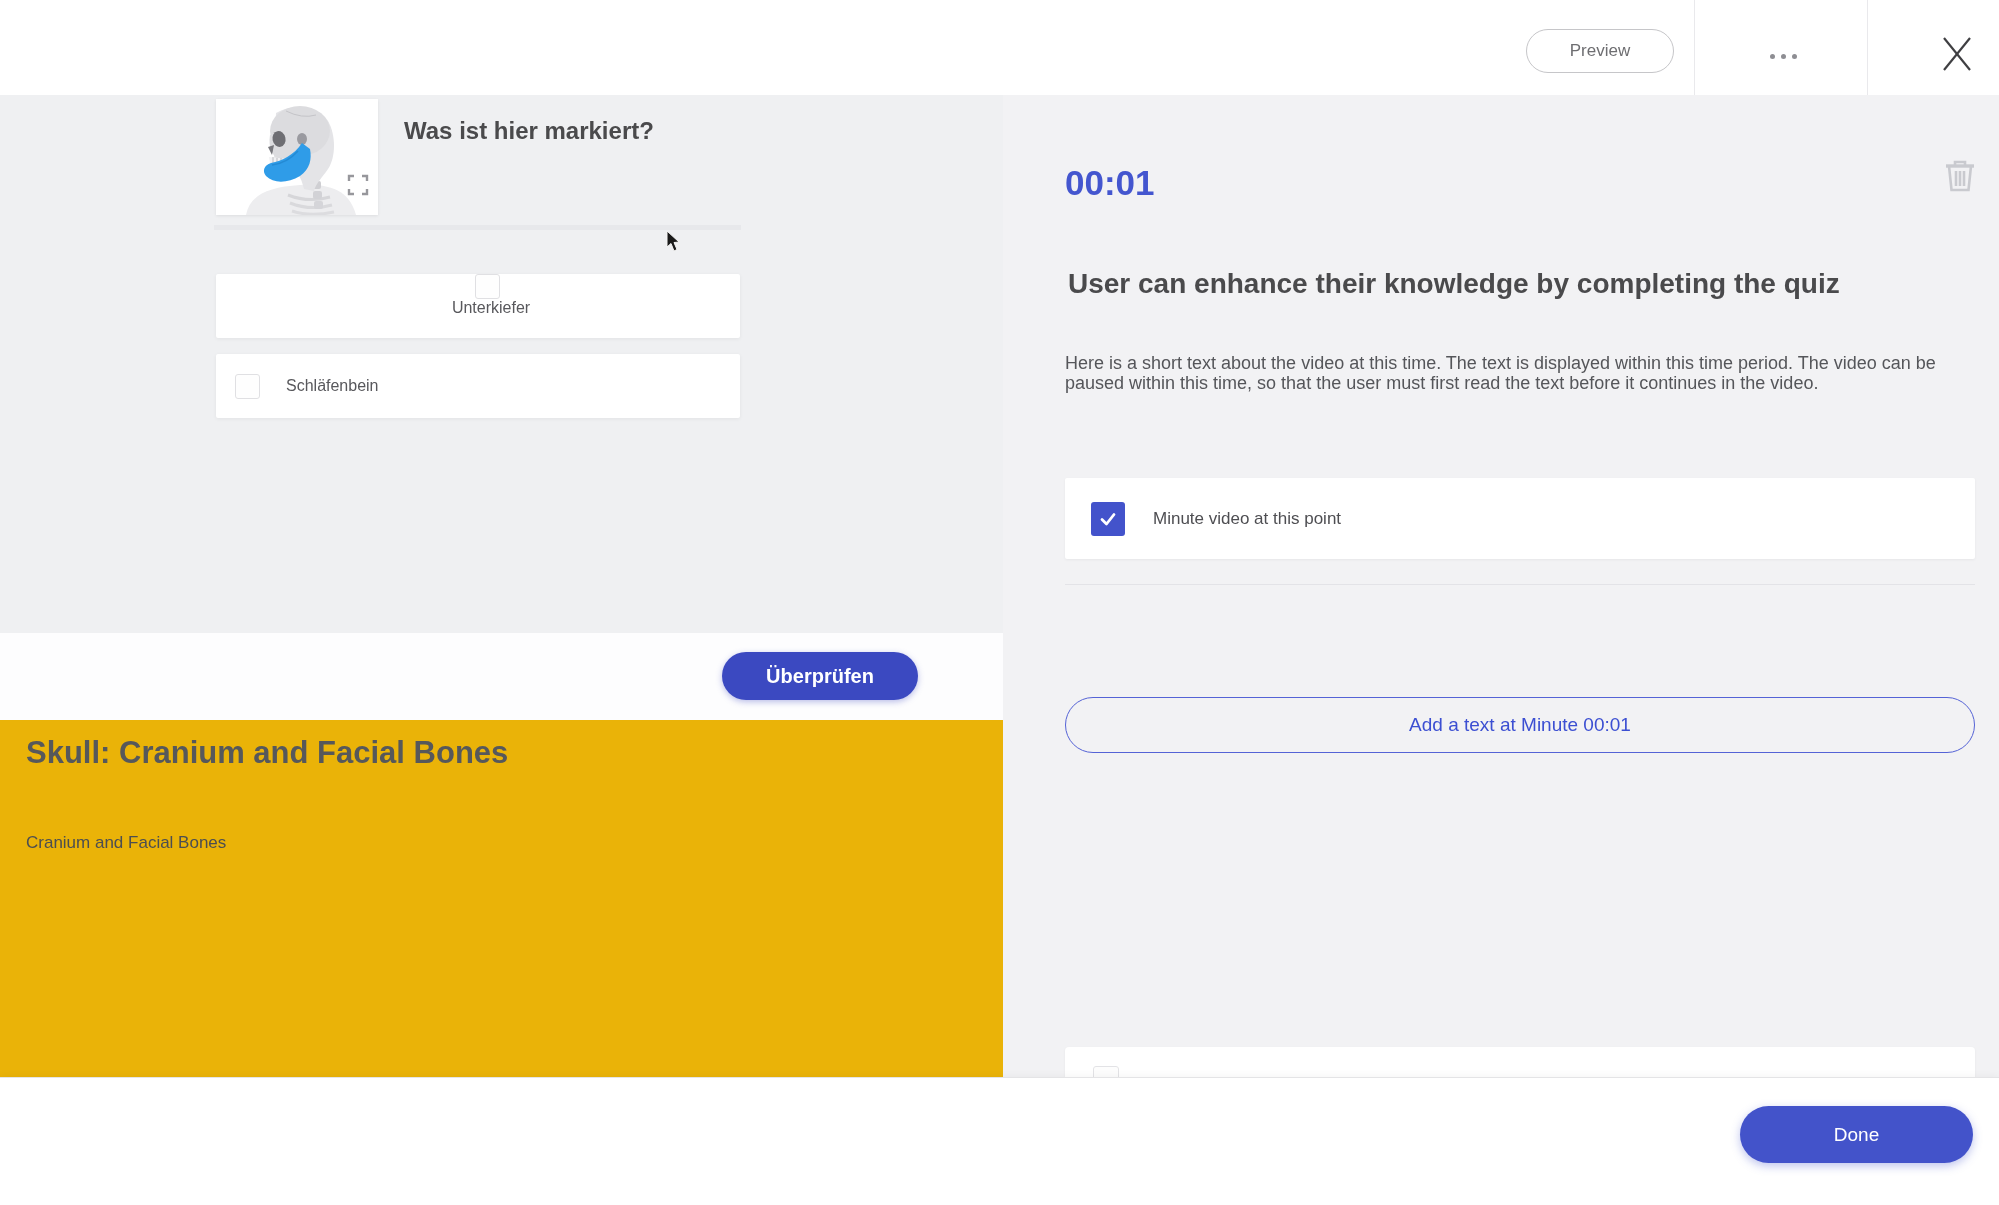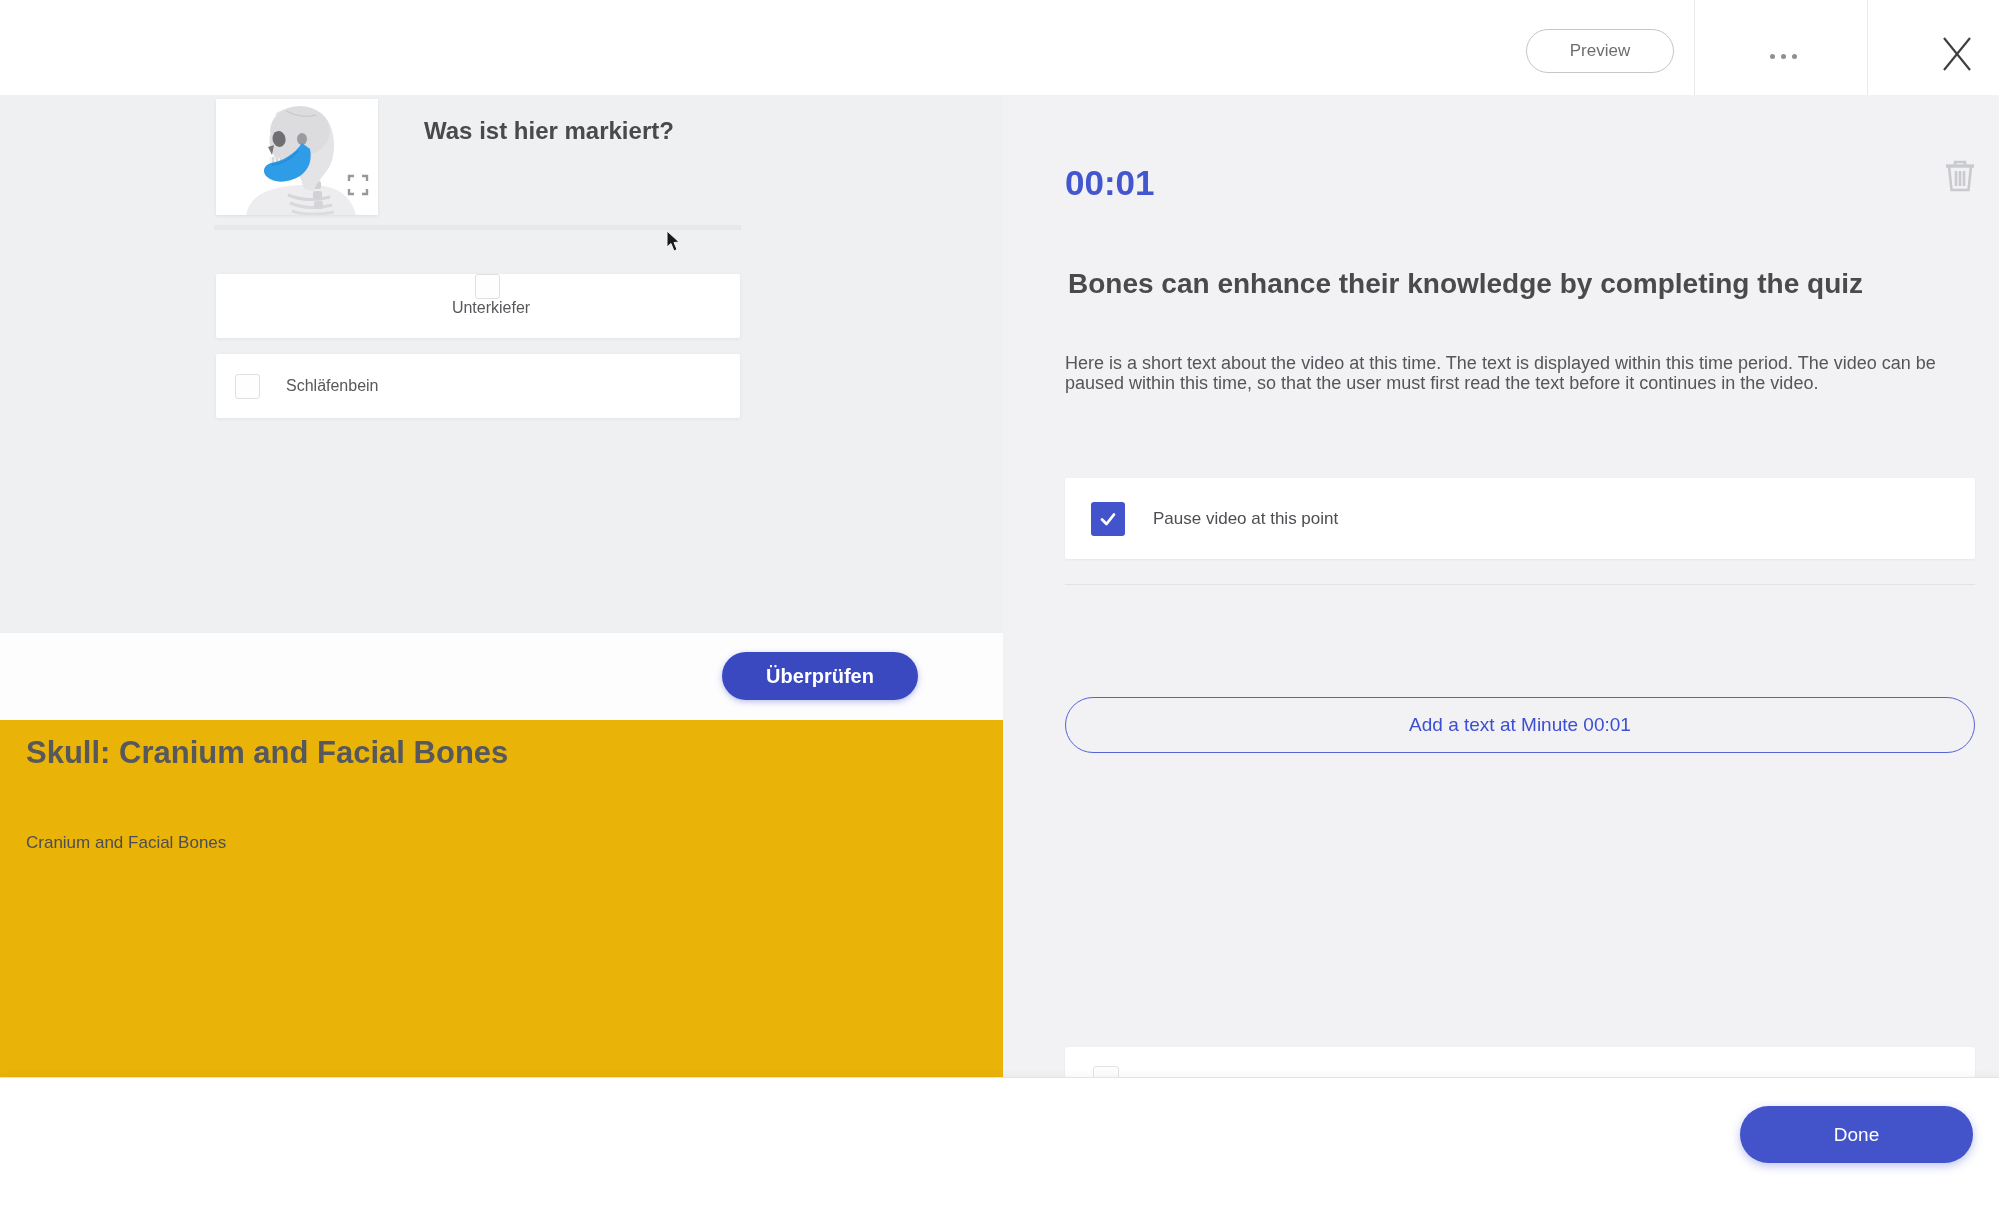--- a/index.html
+++ b/index.html
@@ -15,21 +15,21 @@
   .topbar-divider { position:absolute; top:0; width:1px; height:95px; background:#e9e9ec; }
   .dots { position:absolute; left:1764px; top:48px; display:flex; gap:6px; cursor:pointer; padding:6px; }
   .dots span { width:5px; height:5px; border-radius:50%; background:#8e8e93; }
   .close-x { position:absolute; left:1938px; top:33px; width:40px; height:40px; cursor:pointer; }
 
   
   .quiz-area { position:absolute; left:0; top:95px; width:1003px; height:538px; background:#eff0f2; }
   .q-image-card { position:absolute; left:216px; top:4px; width:162px; height:116px; background:#fff;
     box-shadow:0 1px 3px rgba(0,0,0,.08); }
   .expand-icon { position:absolute; right:8px; bottom:14px; cursor:pointer; }
-  .q-text { position:absolute; left:404px; top:22px; font-size:24px; font-weight:bold; color:#4a4a4c;margin-left:20px; }
+  .q-text { position:absolute; left:404px; top:22px; font-size:24px; font-weight:bold; color:#4a4a4c; }
   .q-divider { position:absolute; left:214px; top:130px; width:527px; height:5px; background:#e7e8eb; }
   .option-card { position:absolute; left:216px; width:524px; height:64px; background:#fff;
     border-radius:2px; box-shadow:0 1px 4px rgba(0,0,0,.06); display:flex; align-items:center; cursor:pointer; }
   .option-1 { top:179px;flex-direction:column; } .option-2 { top:259px; }
   .option-checkbox { width:25px; height:25px; border:1px solid #e0e0e3; border-radius:3px;
     background:#fefefe; margin-left:19px; cursor:pointer; }
   .option-label { margin-left:26px; font-size:16px; color:#58585c; }
   .cursor-arrow { position:absolute; left:666px; top:135px; z-index:5; pointer-events:none; }
 
   .check-band { position:absolute; left:0; top:633px; width:1003px; height:87px; background:#fdfdfe; }
@@ -178,31 +178,31 @@
       <svg width="30" height="36" viewBox="0 0 30 36" fill="none" stroke="#c9cacf" stroke-width="2.6">
         <path d="M4 9 L6.5 33 H23.5 L26 9" fill="none"></path>
         <line x1="1" y1="9" x2="29" y2="9" stroke-width="3.4"></line>
         <path d="M10 9 V5 H20 V9" fill="none"></path>
         <line x1="11" y1="14" x2="11" y2="29"></line>
         <line x1="15" y1="14" x2="15" y2="29"></line>
         <line x1="19" y1="14" x2="19" y2="29"></line>
       </svg>
     </div>
 
-    <div class="editor-heading">Bones can enhance their knowledge by completing the quiz</div>
+    <div class="editor-heading">User can enhance their knowledge by completing the quiz</div>
 
     <div class="editor-desc">Here is a short text about the video at this time. The text is displayed within this time period. The video can be paused within this time, so that the user must first read the text before it continues in the video.</div>
 
     <div class="pause-card">
       <div class="pause-checkbox">
         <svg width="20" height="20" viewBox="0 0 20 20">
           <polyline points="4,10.5 8.5,15 16,5.5" fill="none" stroke="#ffffff" stroke-width="2.8" stroke-linecap="round" stroke-linejoin="round"></polyline>
         </svg>
       </div>
-      <div class="pause-label">Pause video at this point</div>
+      <div class="pause-label">Minute video at this point</div>
     </div>
 
     <div class="editor-divider"></div>
 
     <button class="add-btn add-text-btn">Add a text at Minute 00:01</button>
 
 
     <div class="partial-card">
       <div class="partial-checkbox"></div>
     </div>

